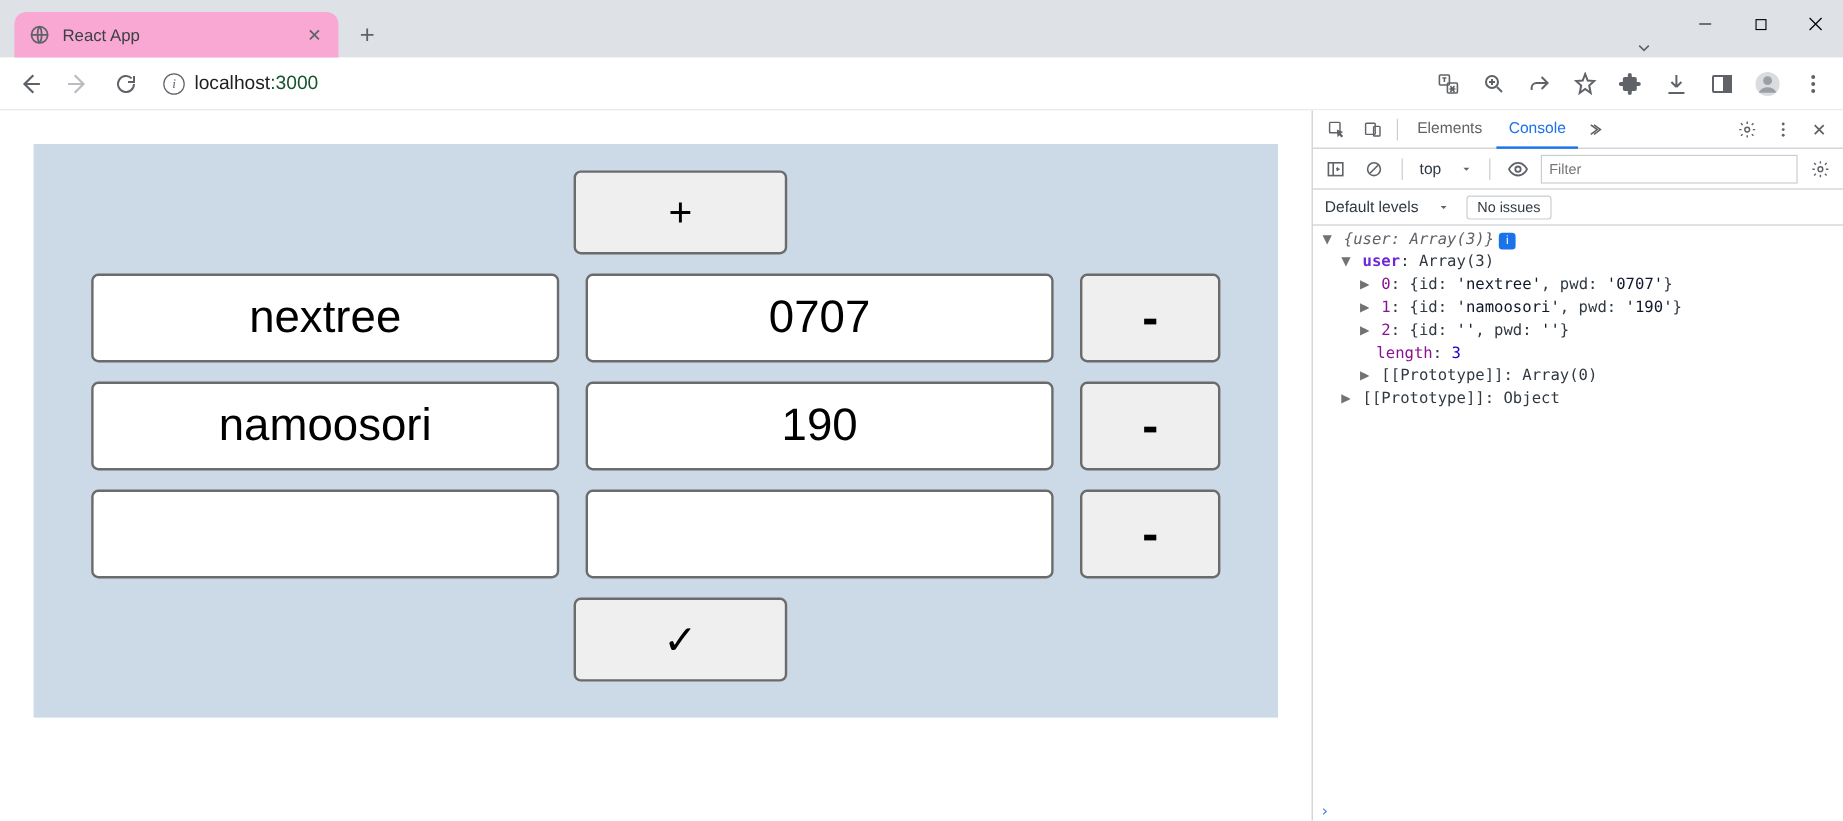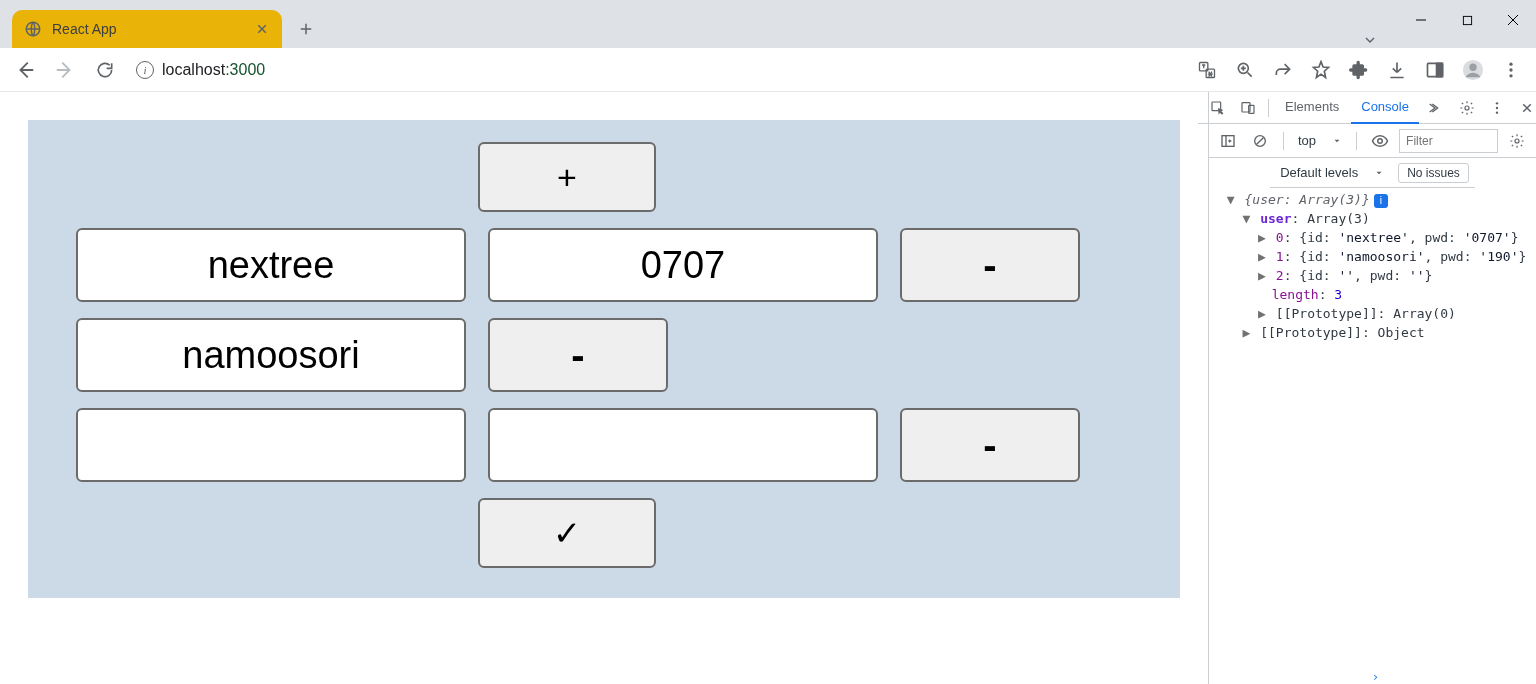--- a/index.html
+++ b/index.html
@@ -1,20 +1,20 @@
 <!DOCTYPE html>
 <html><head>
 <meta charset="utf-8">
 <style>
 * { box-sizing: border-box; margin: 0; padding: 0; }
 html, body { width: 1536px; height: 684px; font-family: "Segoe UI", Arial, sans-serif; overflow: hidden; background: #fff; }
 
 
 .titlebar { height: 48px; background: #dee1e6; display: flex; align-items: flex-end; }
-.tab { height: 38px; width: 270px; margin-left: 12px; background: #eab308; border-top-left-radius: 10px; border-top-right-radius: 10px; display: flex; align-items: center; padding: 0 12px; gap: 10px; }
+.tab { height: 38px; width: 270px; margin-left: 12px; background: #f9a8d4; border-top-left-radius: 10px; border-top-right-radius: 10px; display: flex; align-items: center; padding: 0 12px; gap: 10px; }
 .tab .favicon { width: 18px; height: 18px; }
 .tab-title { flex: 1; font-size: 14px; color: #3c4043; white-space: nowrap; overflow: hidden; }
 .tab-close { width: 16px; height: 16px; display:flex; align-items:center; justify-content:center; color:#5f6368; cursor:pointer; }
 .newtab { width: 28px; height: 28px; margin: 0 0 5px 10px; display:flex; align-items:center; justify-content:center; color:#5f6368; cursor:pointer; font-size:20px;}
 .titlebar-spacer { flex:1; }
 .win-controls { display:flex; height: 48px; align-items: flex-start; padding-top: 4px;}
 .win-btn { width: 46px; height: 32px; display:flex; align-items:center; justify-content:center; color:#000; cursor:pointer;}
 .caret-down { margin-right: 20px; display:flex; align-items:flex-start; padding-top:10px; color:#5f6368;}
 
 .addrbar { height: 44px; background: #fff; border-bottom: 1px solid #e8e8e8; display:flex; align-items:center; padding: 0 8px; gap: 6px;}
@@ -38,21 +38,21 @@
 .app-panel { margin: 28px; background:#ccd9e6; padding: 14px 0 22px 0; }
 .app-row { display:flex; justify-content:flex-start; align-items:center; gap:22px; padding: 8px 48px; }
 .big-btn { width: 178px; height: 70px; background:#efefef; border:2px solid #6b6b6b; border-radius:6px; font-size:34px; display:flex; align-items:center; justify-content:center; cursor:pointer; font-family: inherit;}
 .add-row, .submit-row { padding-left: 450px; }
 .txt-input { height: 74px; border:2px solid #6b6b6b; border-radius:6px; font-size:38px; padding: 0 16px; font-family: inherit; background:#fff;text-align:center; }
 .txt-input.col1 { width: 390px; }
 .txt-input.col2 { width: 390px; }
 .minus-btn { width: 180px; height: 74px; background:#efefef; border:2px solid #6b6b6b; border-radius:6px; font-size:40px; font-weight:bold; display:flex; align-items:center; justify-content:center; cursor:pointer; font-family: inherit;}
 
 
-.devtools { width: 328px; border-left:1px solid #cacdd1; background:#fff; display:flex; flex-direction:column; font-size:13px; color:#303942;align-items:center;}
+.devtools { width: 443px; border-left:1px solid #cacdd1; background:#fff; display:flex; flex-direction:column; font-size:13px; color:#303942;}
 .dt-tabs { height:32px; border-bottom:1px solid #cacdd1; display:flex; align-items:center; padding:0 6px; gap:2px;}
 .dt-tab-ico { width:28px; height:28px; display:flex; align-items:center; justify-content:center; color:#5f6368; cursor:pointer;}
 .dt-sep { width:1px; height:18px; background:#cacdd1; margin:0 4px;}
 .dt-tab { padding: 0 10px; height:32px; display:flex; align-items:center; color:#5f6368; cursor:pointer; border-bottom:2px solid transparent;}
 .dt-tab.active { color:#1a73e8; border-bottom-color:#1a73e8;}
 .dt-tabs-spacer{flex:1;}
 .dt-row2 { height:34px; border-bottom:1px solid #cacdd1; display:flex; align-items:center; padding:0 6px; gap:6px;}
 .dt-small-btn{ width:26px; height:26px; display:flex; align-items:center; justify-content:center; color:#5f6368; cursor:pointer;}
 .dt-select{ display:flex; align-items:center; gap:16px; color:#303942; cursor:pointer; padding:0 4px;}
 .dt-filter{ flex:1; }
@@ -207,20 +207,21 @@
         <button class="big-btn">+</button>
       </div>
       <div id="rows-container">
           <div class="app-row">
             <input class="txt-input col1" value="nextree" style="">
             <input class="txt-input col2" value="0707" style="">
             <button class="minus-btn">-</button>
           </div>
           <div class="app-row">
             <input class="txt-input col1" value="namoosori" style="">
+            <input class="txt-input col2" value="190" style="">
             <button class="minus-btn">-</button>
           </div>
           <div class="app-row">
             <input class="txt-input col1" value="" style="">
             <input class="txt-input col2" value="" style="">
             <button class="minus-btn">-</button>
           </div>
         </div>
       <div class="app-row submit-row">
         <button class="big-btn">✓</button>

